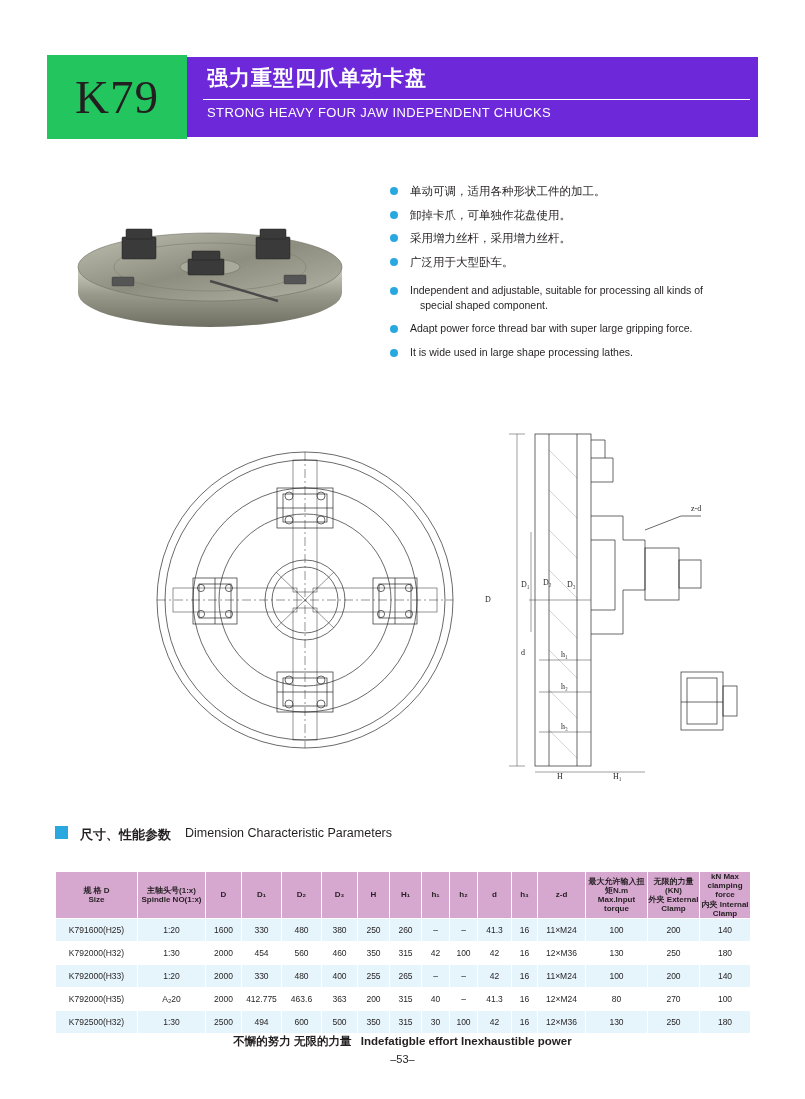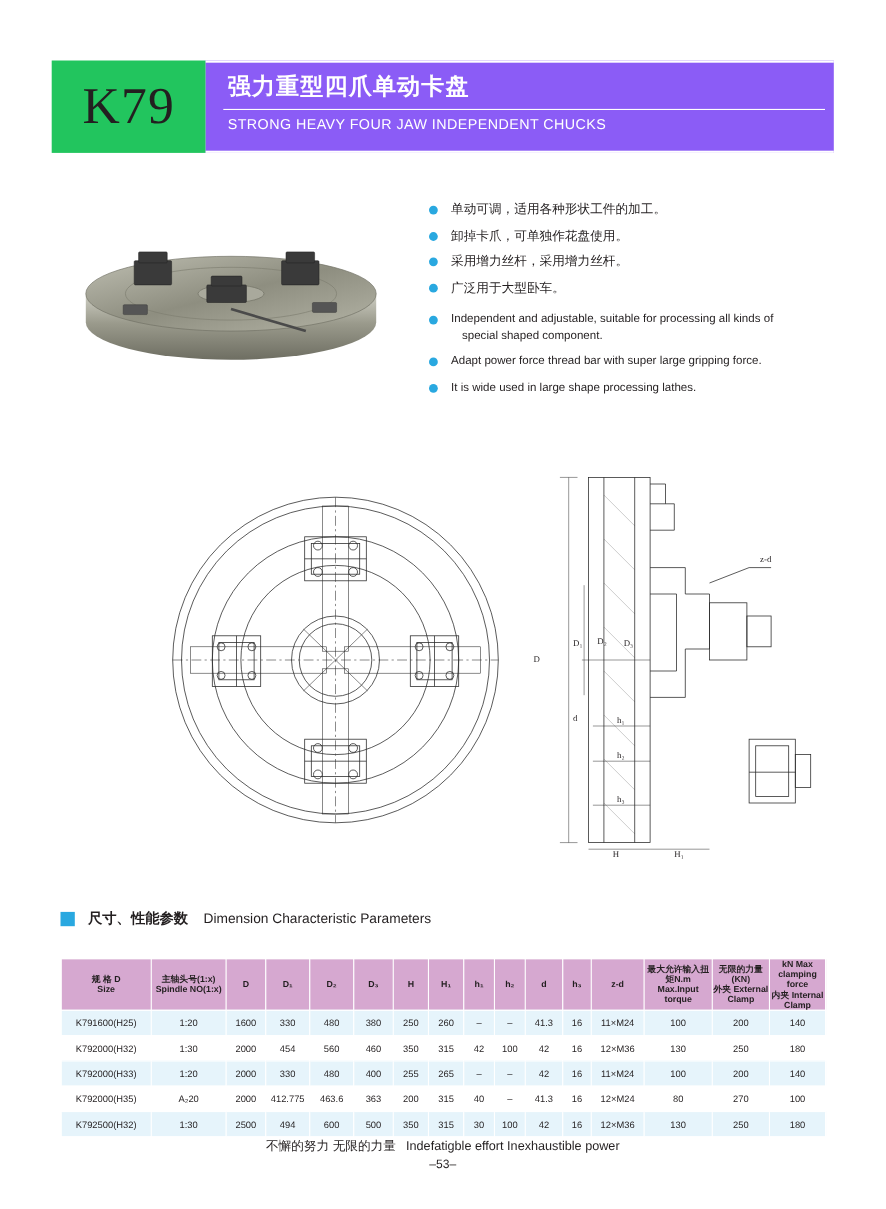--- a/index.html
+++ b/index.html
@@ -40,21 +40,21 @@
     font-size: 47px;
     letter-spacing: 1px;
     color: #231f20;
   }
   .header-band {
     position: absolute;
     left: 140px;
     top: 0;
     right: 0;
     height: 84px;
-    background: #8b5cf6;
+    background: #6d28d9;
   }
   .header-band-inner {
     position: absolute;
     left: 0;
     top: 0;
     right: 0;
     bottom: 0;
     border-top: 2px solid #ffffff;
     border-bottom: 2px solid #ffffff;
   }
@@ -160,21 +160,21 @@
     font-size: 8px;
     color: #231f20;
   }
 
   
   .sect-title {
     position: absolute;
     left: 55px;
     top: 826px;
     display: flex;
-    align-items: center;
+    align-items: flex-start;
   }
   .sect-marker {
     width: 13px;
     height: 13px;
     background: #29a8e0;
     margin-right: 12px;
   }
   .sect-cn {
     font-size: 13px;
     font-weight: bold;
@@ -221,20 +221,21 @@
 
   
   .footer-slogan {
     position: absolute;
     left: 0;
     top: 1034px;
     width: 805px;
     text-align: center;
     font-size: 11.5px;
     color: #231f20;
+    font-weight: bold;
   }
   .footer-slogan .cn { margin-right: 6px; }
   .footer-page {
     position: absolute;
     left: 0;
     top: 1053px;
     width: 805px;
     text-align: center;
     font-size: 11px;
     color: #231f20;

